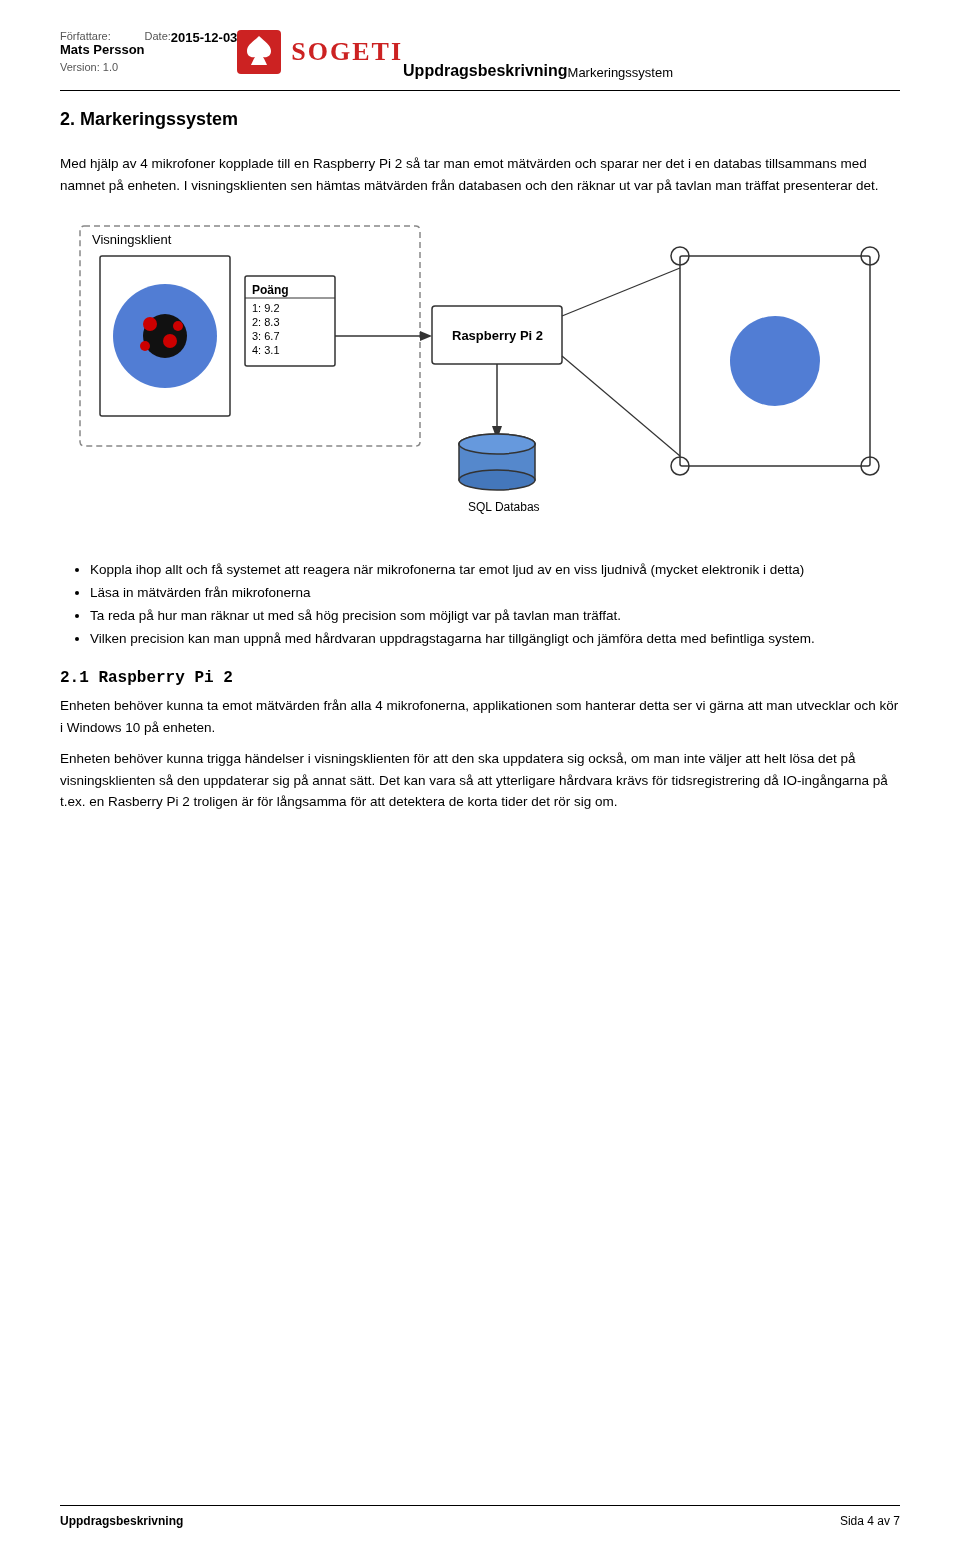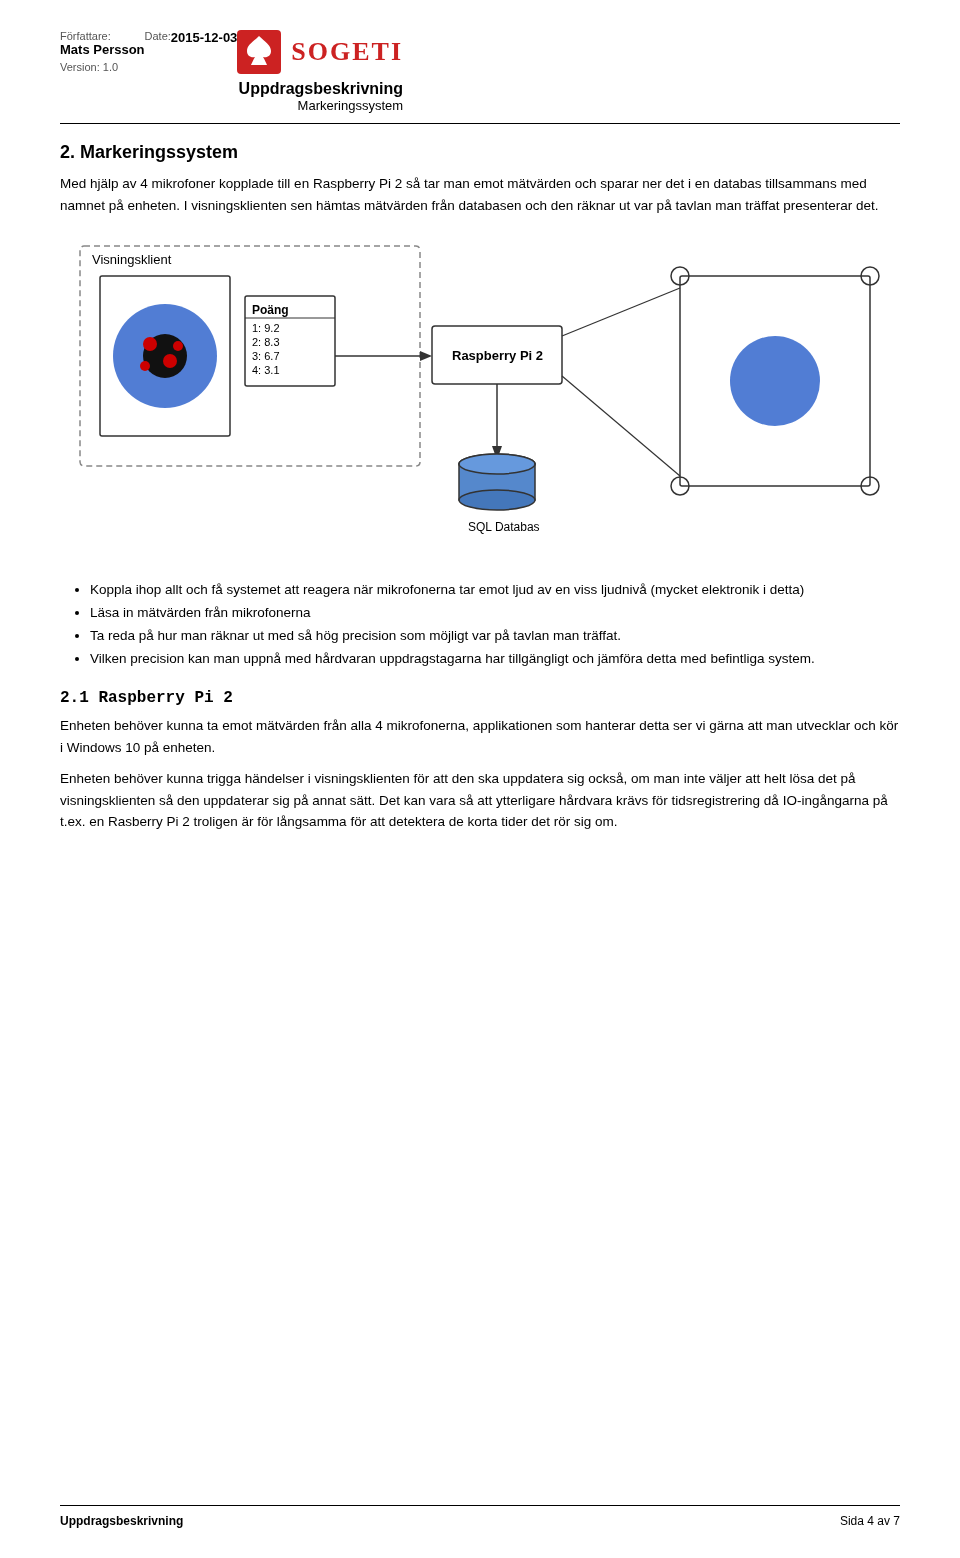--- a/index.html
+++ b/index.html
@@ -50,21 +50,21 @@
       margin-top: 4px;
     }
 
     .header-center {
       display: flex;
       align-items: flex-start;
     }
 
     .header-right {
       display: flex;
-      flex-direction: column;
+      flex-direction: row;
       align-items: flex-end;
     }
 
     .logo-area {
       display: flex;
       align-items: center;
       gap: 10px;
       margin-bottom: 6px;
     }
 
@@ -90,21 +90,21 @@
     .doc-subtitle {
       font-size: 13px;
       text-align: right;
     }
 
     
     .section-heading {
       font-size: 18px;
       font-weight: bold;
       margin-top: 18px;
-      margin-bottom: 10px;
+      margin-bottom: 23px;
     }
 
     .body-text {
       font-size: 13.5px;
       line-height: 1.6;
       margin-bottom: 10px;
     }
 
     
     .diagram-container {

